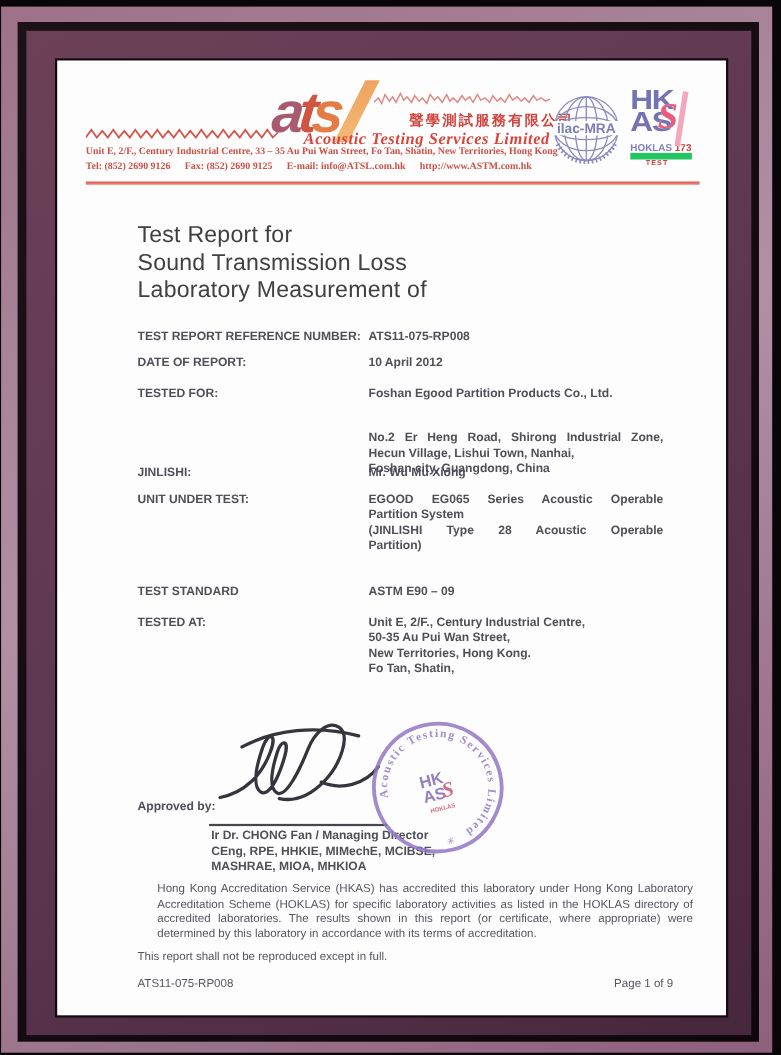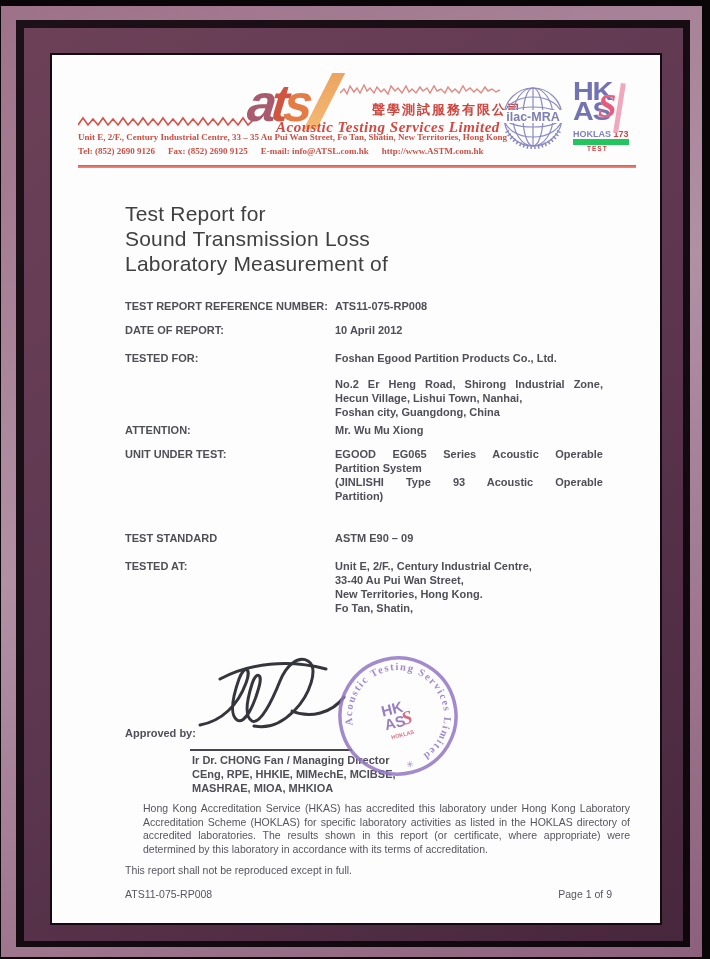--- a/index.html
+++ b/index.html
@@ -125,50 +125,50 @@
         <div class="val">ATS11-075-RP008</div>
       </div>
       <div class="abs row" style="top:268px;">
         <div class="lab">DATE OF REPORT:</div>
         <div class="val">10 April 2012</div>
       </div>
       <div class="abs row" style="top:296px;">
         <div class="lab">TESTED FOR:</div>
         <div class="val">Foshan Egood Partition Products Co., Ltd.</div>
       </div>
-      <div class="abs row" style="top:322px;">
+      <div class="abs row" style="top:336px;">
         <div class="lab"></div>
         <div class="val jf addr-lines">
                   <div>No.2 Er Heng Road, Shirong Industrial Zone,</div>
                   <div>Hecun Village, Lishui Town, Nanhai,</div>
                   <div>Foshan city, Guangdong, China</div>
                 </div>
       </div>
       <div class="abs row" style="top:368px;">
-        <div class="lab">ATTENTION:</div>
+        <div class="lab">JINLISHI:</div>
         <div class="val">Mr. Wu Mu Xiong</div>
       </div>
       <div class="abs row" style="top:392px;">
         <div class="lab">UNIT UNDER TEST:</div>
         <div class="val jf uut-lines">
                   <div>EGOOD EG065 Series Acoustic Operable</div>
                   <div>Partition System</div>
-                  <div>(JINLISHI Type 93 Acoustic Operable</div>
+                  <div>(JINLISHI Type 28 Acoustic Operable</div>
                   <div>Partition)</div>
                 </div>
       </div>
       <div class="abs row" style="top:476px;">
         <div class="lab">TEST STANDARD</div>
         <div class="val">ASTM E90 – 09</div>
       </div>
       <div class="abs row" style="top:504px;">
         <div class="lab">TESTED AT:</div>
         <div class="val">
                   <div>Unit E, 2/F., Century Industrial Centre,</div>
-                  <div>33-40 Au Pui Wan Street,</div>
+                  <div>50-35 Au Pui Wan Street,</div>
                   <div>New Territories, Hong Kong.</div>
                   <div>Fo Tan, Shatin,</div>
                 </div>
       </div>
 
       <svg class="abs sig" width="160" height="96" viewBox="0 0 160 96">
         <g stroke="#35353d" stroke-width="3" fill="none" stroke-linecap="round">
           <path d="M8,72 C30,68 46,52 54,30 C60,14 52,12 47,26 C40,46 38,62 45,67 C53,72 62,52 67,34 C71,20 64,18 60,31 C54,50 53,64 60,68 C68,72 80,48 88,28 C94,13 106,2 116,8 C127,15 118,42 102,58 C90,70 76,76 62,73"></path>
           <path d="M28,26 C58,10 96,6 134,16"></path>
           <path d="M100,58 C118,66 140,60 152,44"></path>

